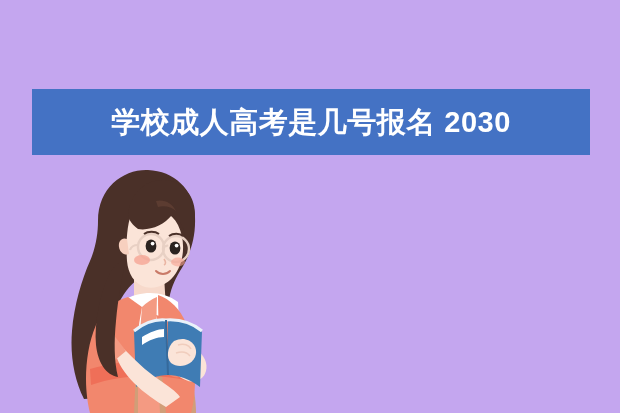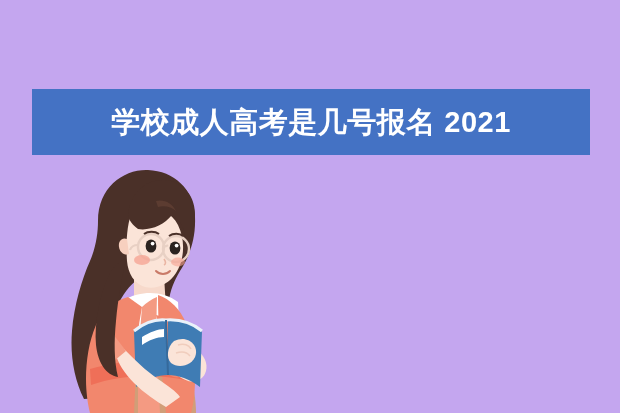--- a/index.html
+++ b/index.html
@@ -55,21 +55,21 @@
     width: 190px;
     height: 250px;
   }
 </style>
 </head>
 <body>
 
 <div id="canvas">
 
   <div id="title-banner">
-    <div id="title-text">学校成人高考是几号报名 2021</div>
+    <div id="title-text">学校成人高考是几号报名 2030</div>
   </div>
 
   <div id="illustration">
     <svg viewBox="0 0 190 250" xmlns="http://www.w3.org/2000/svg">
       <defs>
         <clipPath id="frameClip">
           <rect x="0" y="0" width="190" height="250"></rect>
         </clipPath>
       </defs>
 

